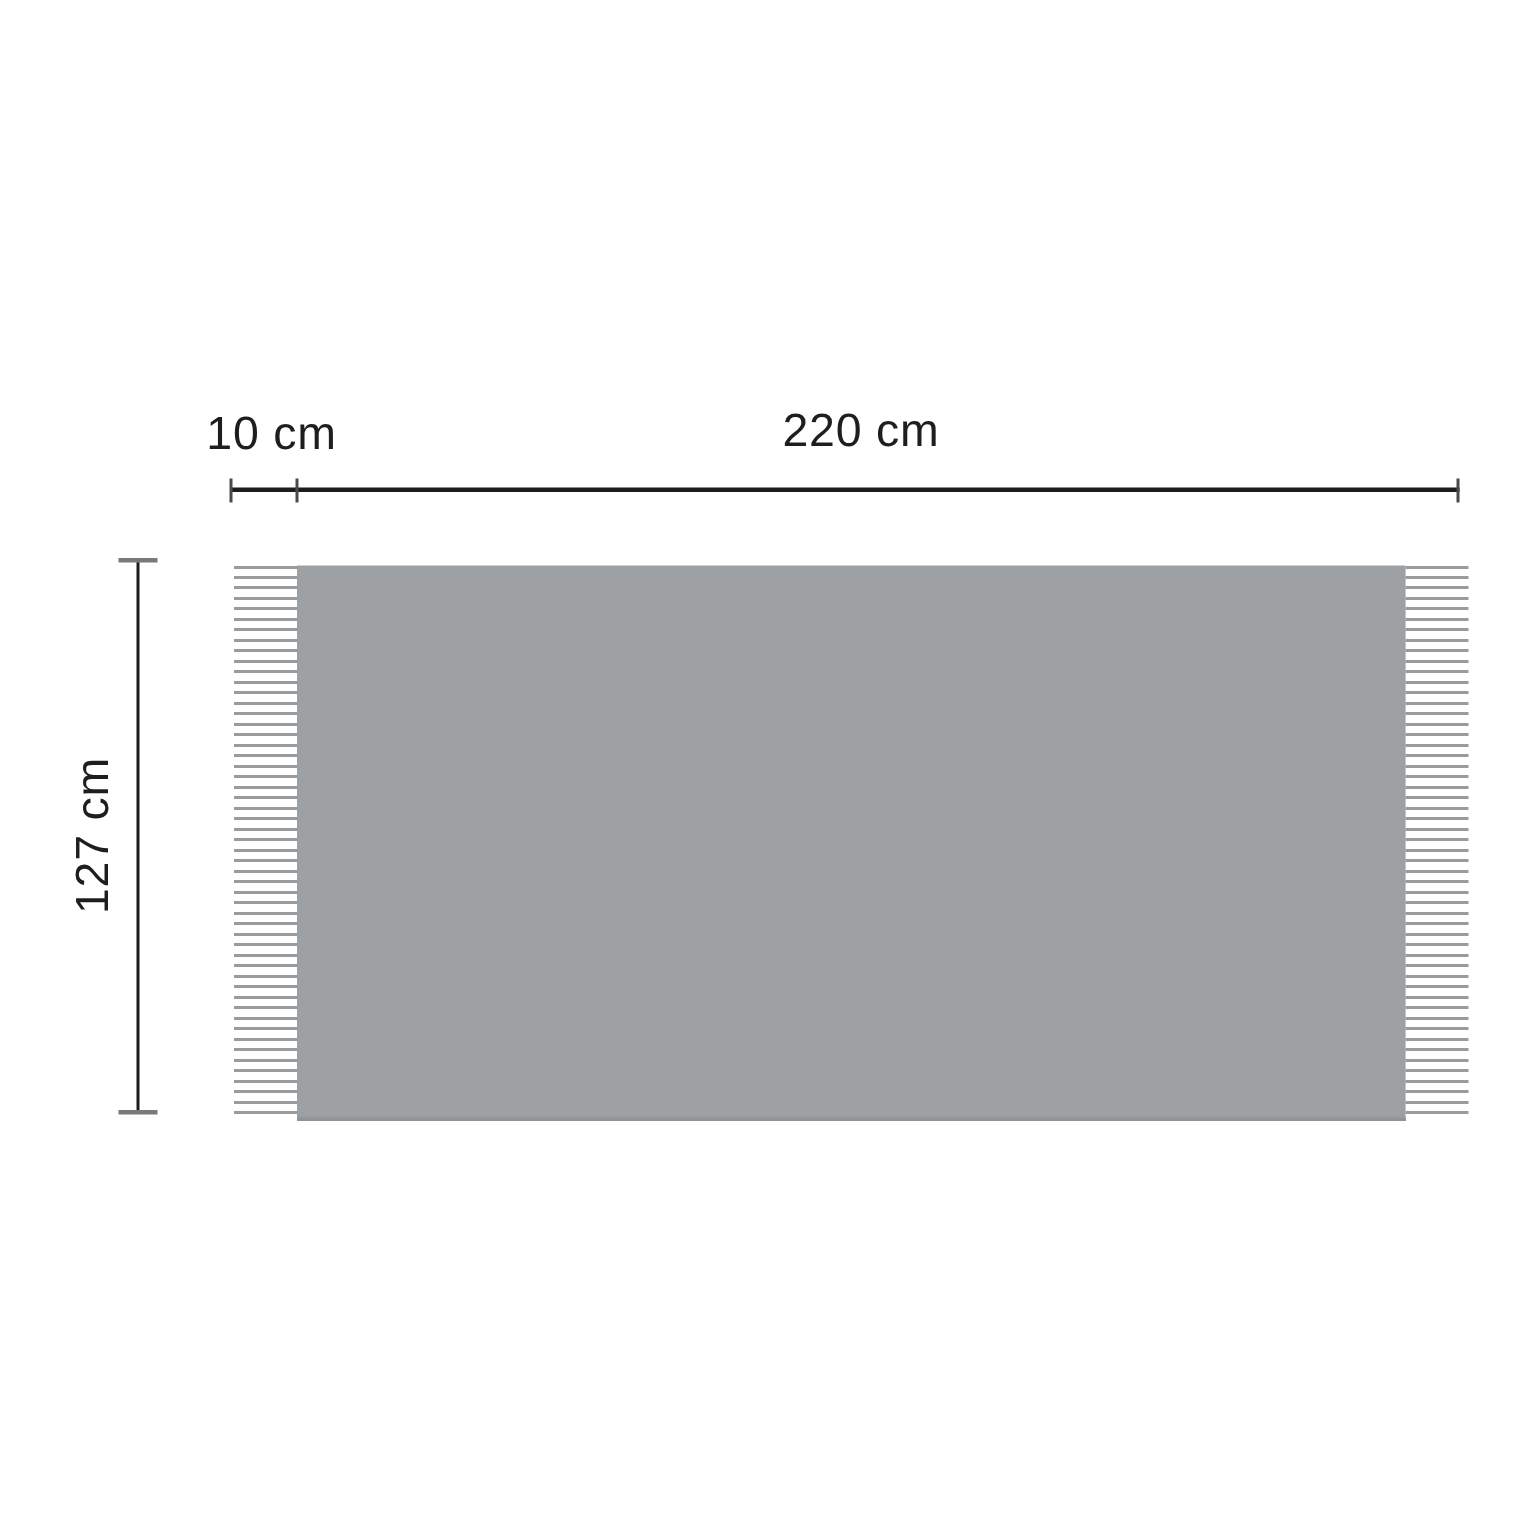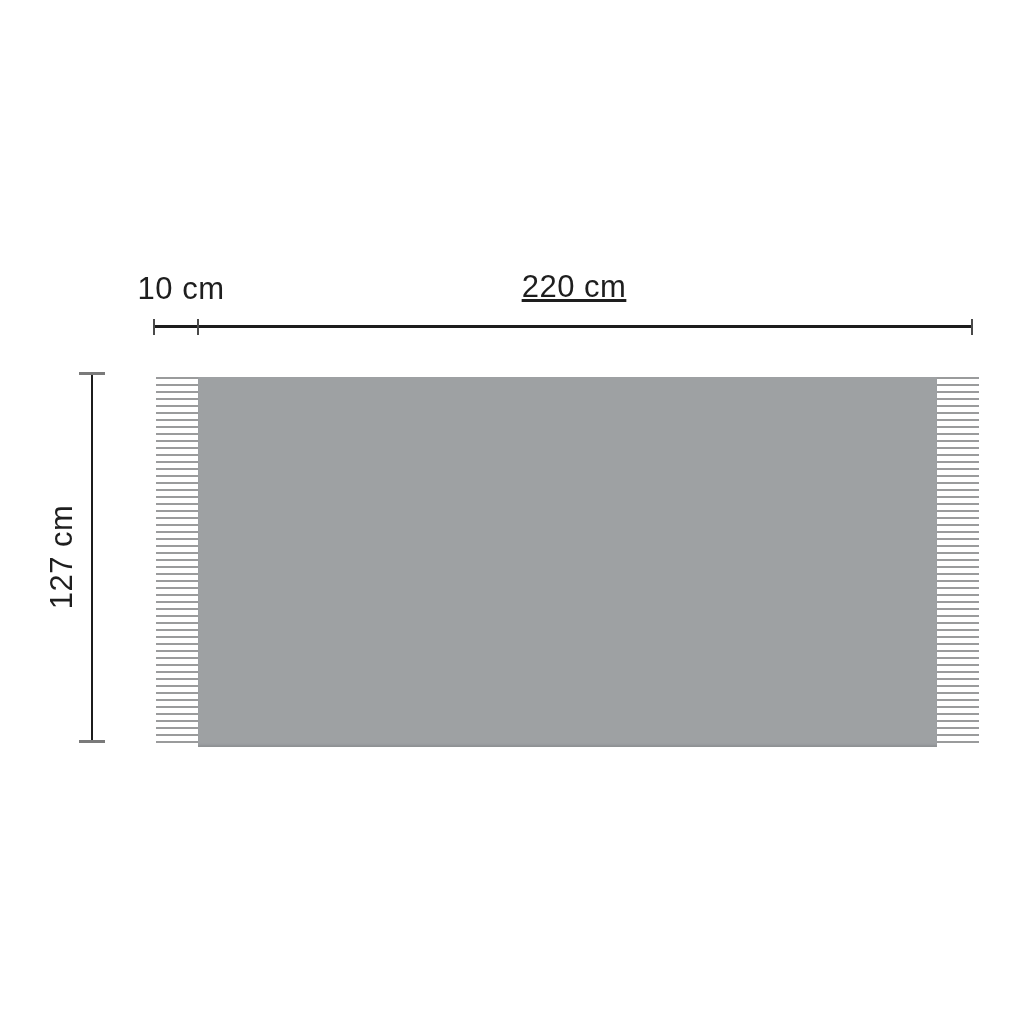--- a/index.html
+++ b/index.html
@@ -31,21 +31,21 @@
     position:absolute;
     font-size:31px;
     line-height:36px;
     font-weight:400;
     letter-spacing:0.5px;
     color:var(--text);
     text-align:center;
     white-space:nowrap;
   }
   .label-fringe{ left:121px; top:271px; width:120px; }
-  .label-width { left:474px; top:269px; width:200px;text-decoration:underline; }
+  .label-width { left:474px; top:269px; width:200px; }
   .label-height{
     left:62px; top:557px; width:200px; margin-left:-100px;
     transform:rotate(-90deg);
     transform-origin:center center;
     margin-top:-18px;
   }
 
   
   .hline{
     position:absolute;

